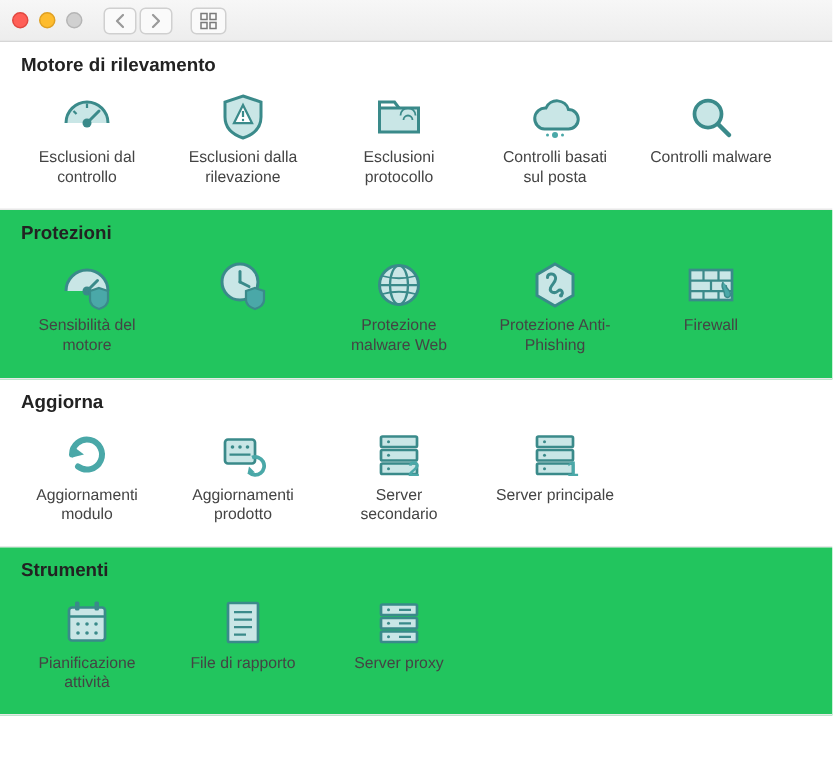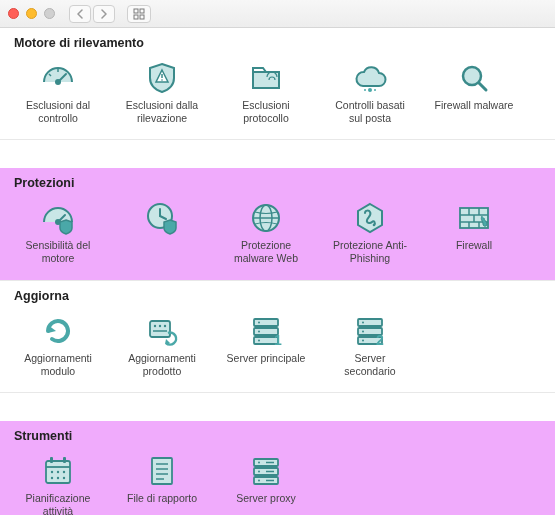--- a/index.html
+++ b/index.html
@@ -42,21 +42,21 @@
     background: #fafafa;
     display: flex; align-items: center; justify-content: center;
     color: #7a7a7a;
     margin-left: 4px;
   }
 
   .section {
     border-bottom: 1px solid #e8e8e8;
     padding: 8px 14px 10px 14px;
   }
-  .section.alt { background: #f0abfc; margin-top: 28px; }
+  .section.alt { background: #22c55e; }
   .section h2 {
     font-size: 12.5px;
     font-weight: 700;
     color: #222;
     margin-bottom: 6px;
   }
   .items {
     display: flex;
     flex-wrap: wrap;
     gap: 16px;
@@ -149,21 +149,21 @@
             </svg>
           </div>
           <div class="item-label">Controlli basati sul posta</div>
         </div>
         <div class="item">
           <div class="icon-wrap">
             <svg width="36" height="36" viewBox="0 0 36 36">
               <use href="#ic-magnifier"></use>
             </svg>
           </div>
-          <div class="item-label">Firewall malware</div>
+          <div class="item-label">Controlli malware</div>
         </div>
       </div>
     </div>
     <div class="section alt">
       <h2>Protezioni</h2>
       <div class="items">
         <div class="item">
           <div class="icon-wrap">
             <svg width="36" height="36" viewBox="0 0 36 36">
               <use href="#ic-gauge-badge"></use>
@@ -219,32 +219,32 @@
           <div class="icon-wrap">
             <svg width="36" height="36" viewBox="0 0 36 36">
               <use href="#ic-package"></use>
             </svg>
           </div>
           <div class="item-label">Aggiornamenti prodotto</div>
         </div>
         <div class="item">
           <div class="icon-wrap">
             <svg width="36" height="36" viewBox="0 0 36 36">
+              <use href="#ic-server-2"></use>
+            </svg>
+          </div>
+          <div class="item-label">Server secondario</div>
+        </div>
+        <div class="item">
+          <div class="icon-wrap">
+            <svg width="36" height="36" viewBox="0 0 36 36">
               <use href="#ic-server-1"></use>
             </svg>
           </div>
           <div class="item-label">Server principale</div>
-        </div>
-        <div class="item">
-          <div class="icon-wrap">
-            <svg width="36" height="36" viewBox="0 0 36 36">
-              <use href="#ic-server-2"></use>
-            </svg>
-          </div>
-          <div class="item-label">Server secondario</div>
         </div>
       </div>
     </div>
     <div class="section alt">
       <h2>Strumenti</h2>
       <div class="items">
         <div class="item">
           <div class="icon-wrap">
             <svg width="36" height="36" viewBox="0 0 36 36">
               <use href="#ic-calendar"></use>

